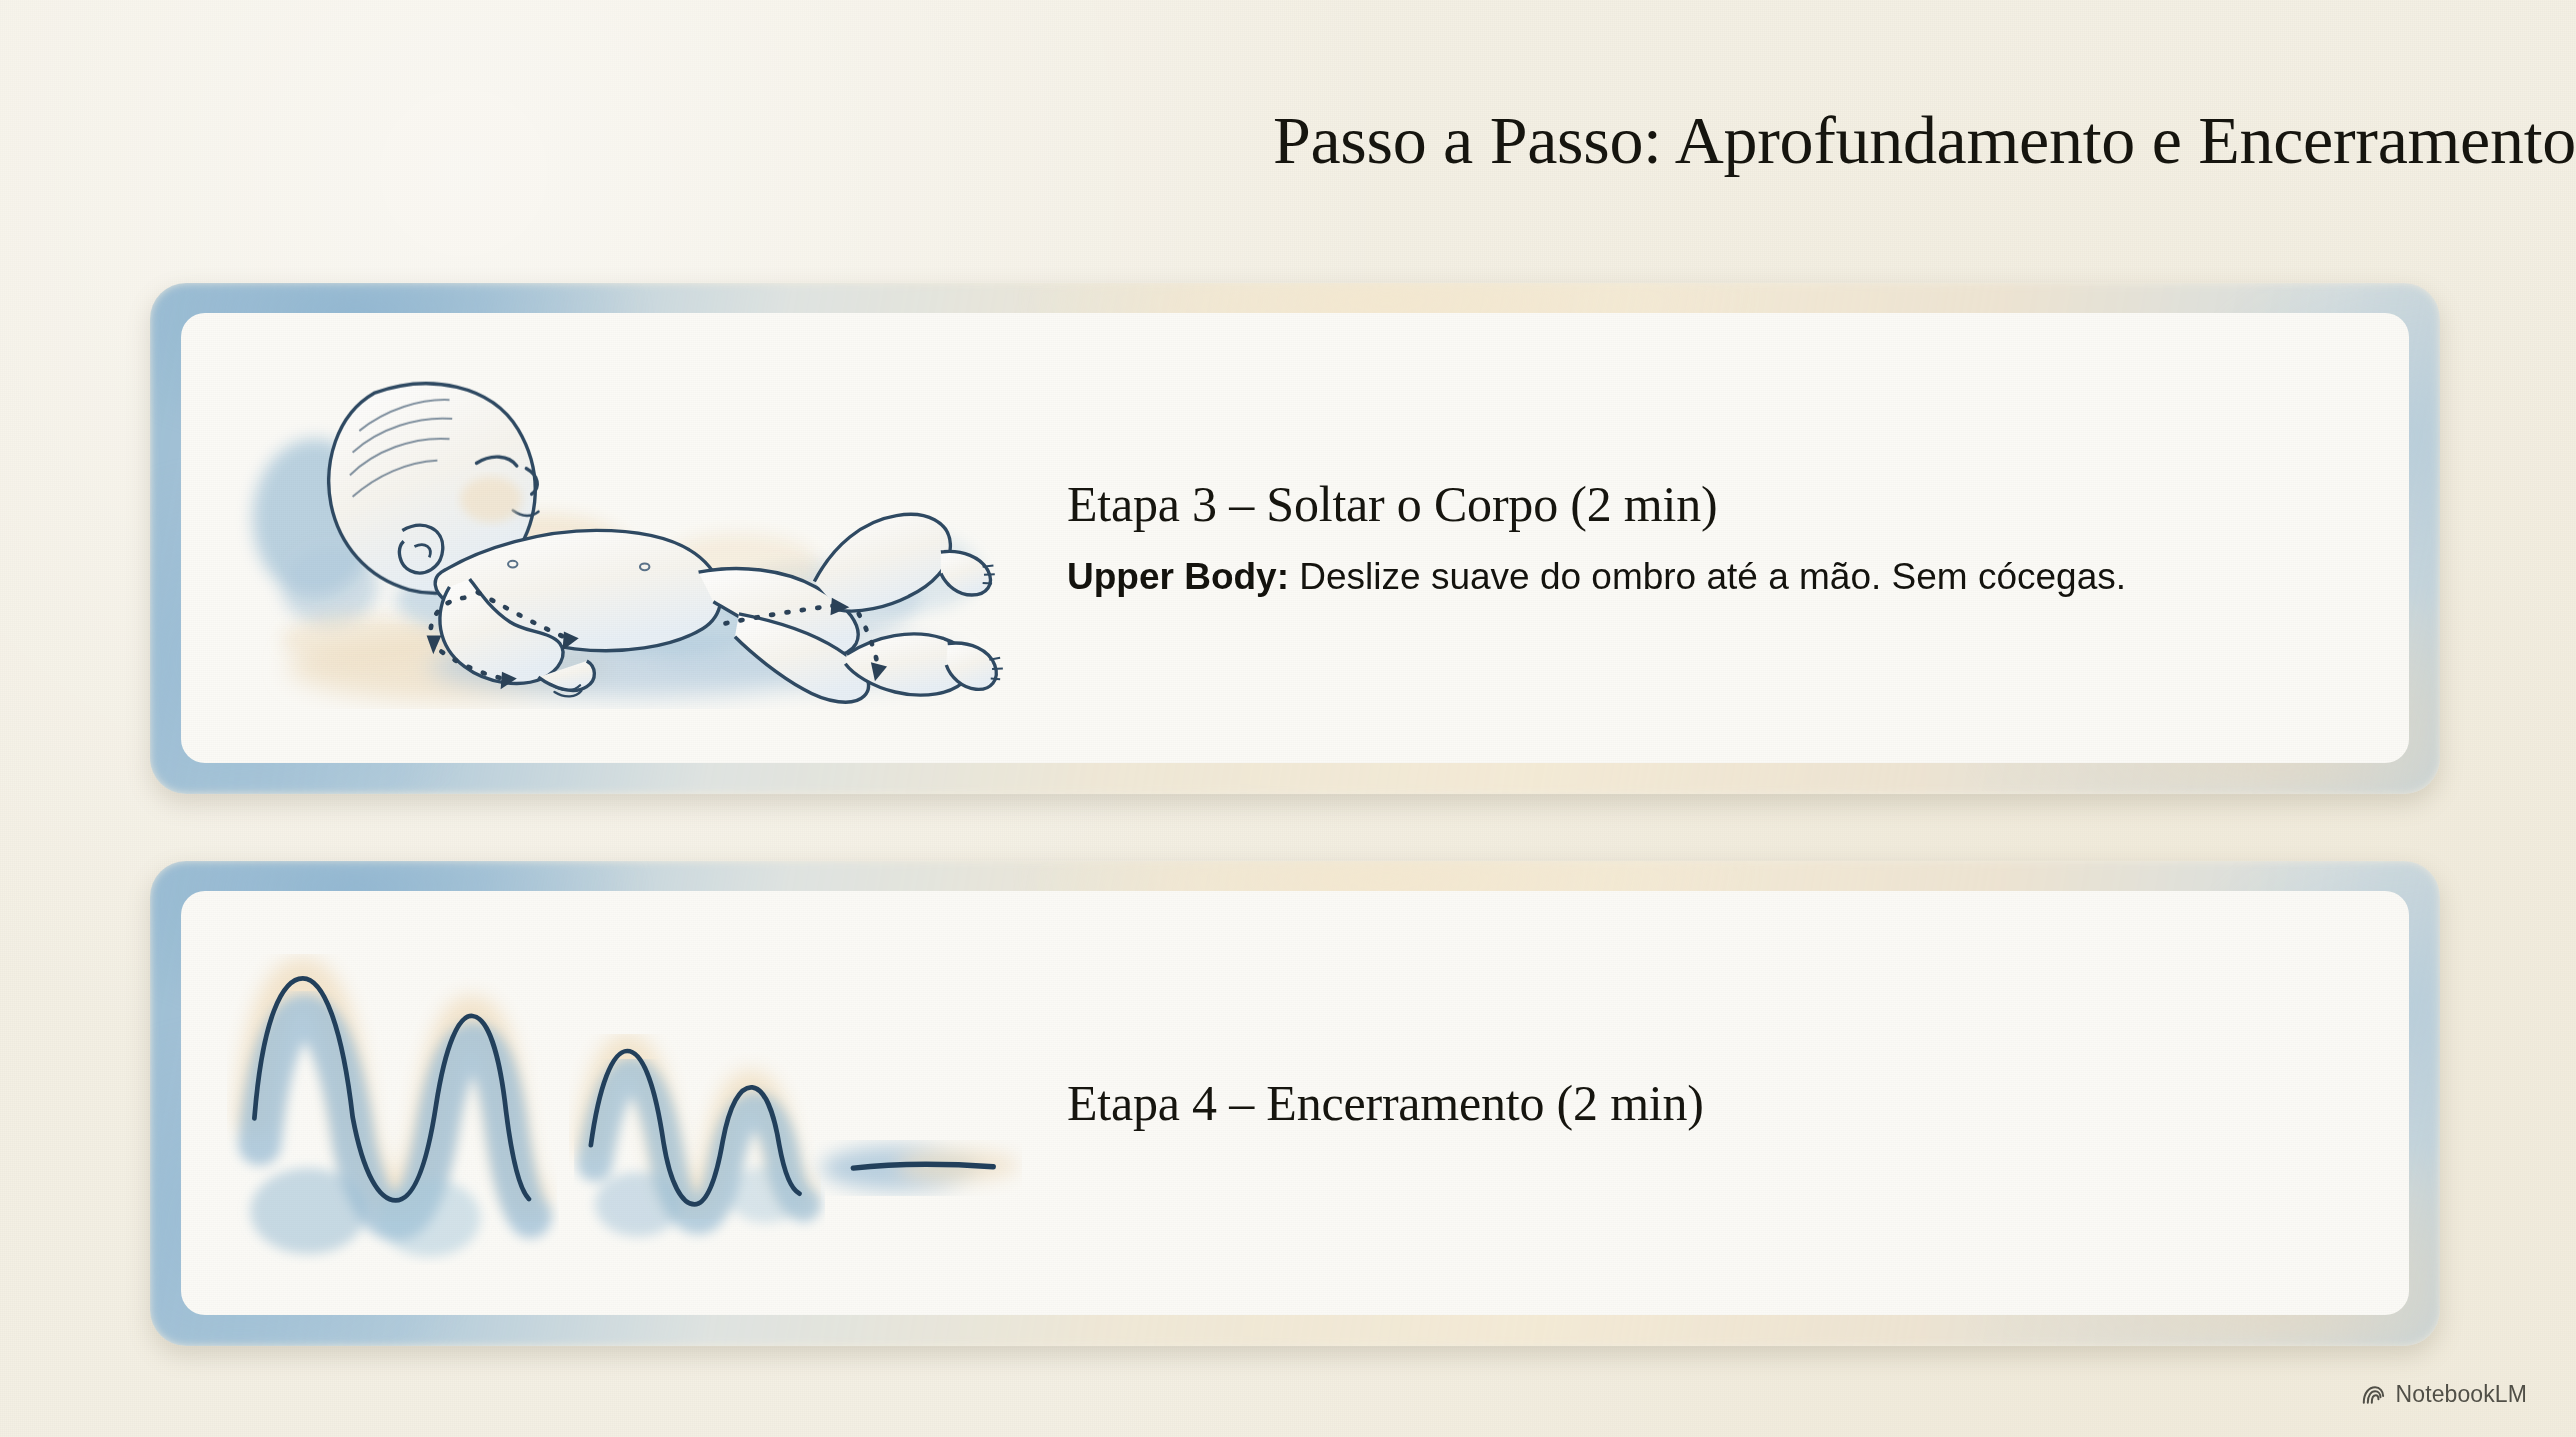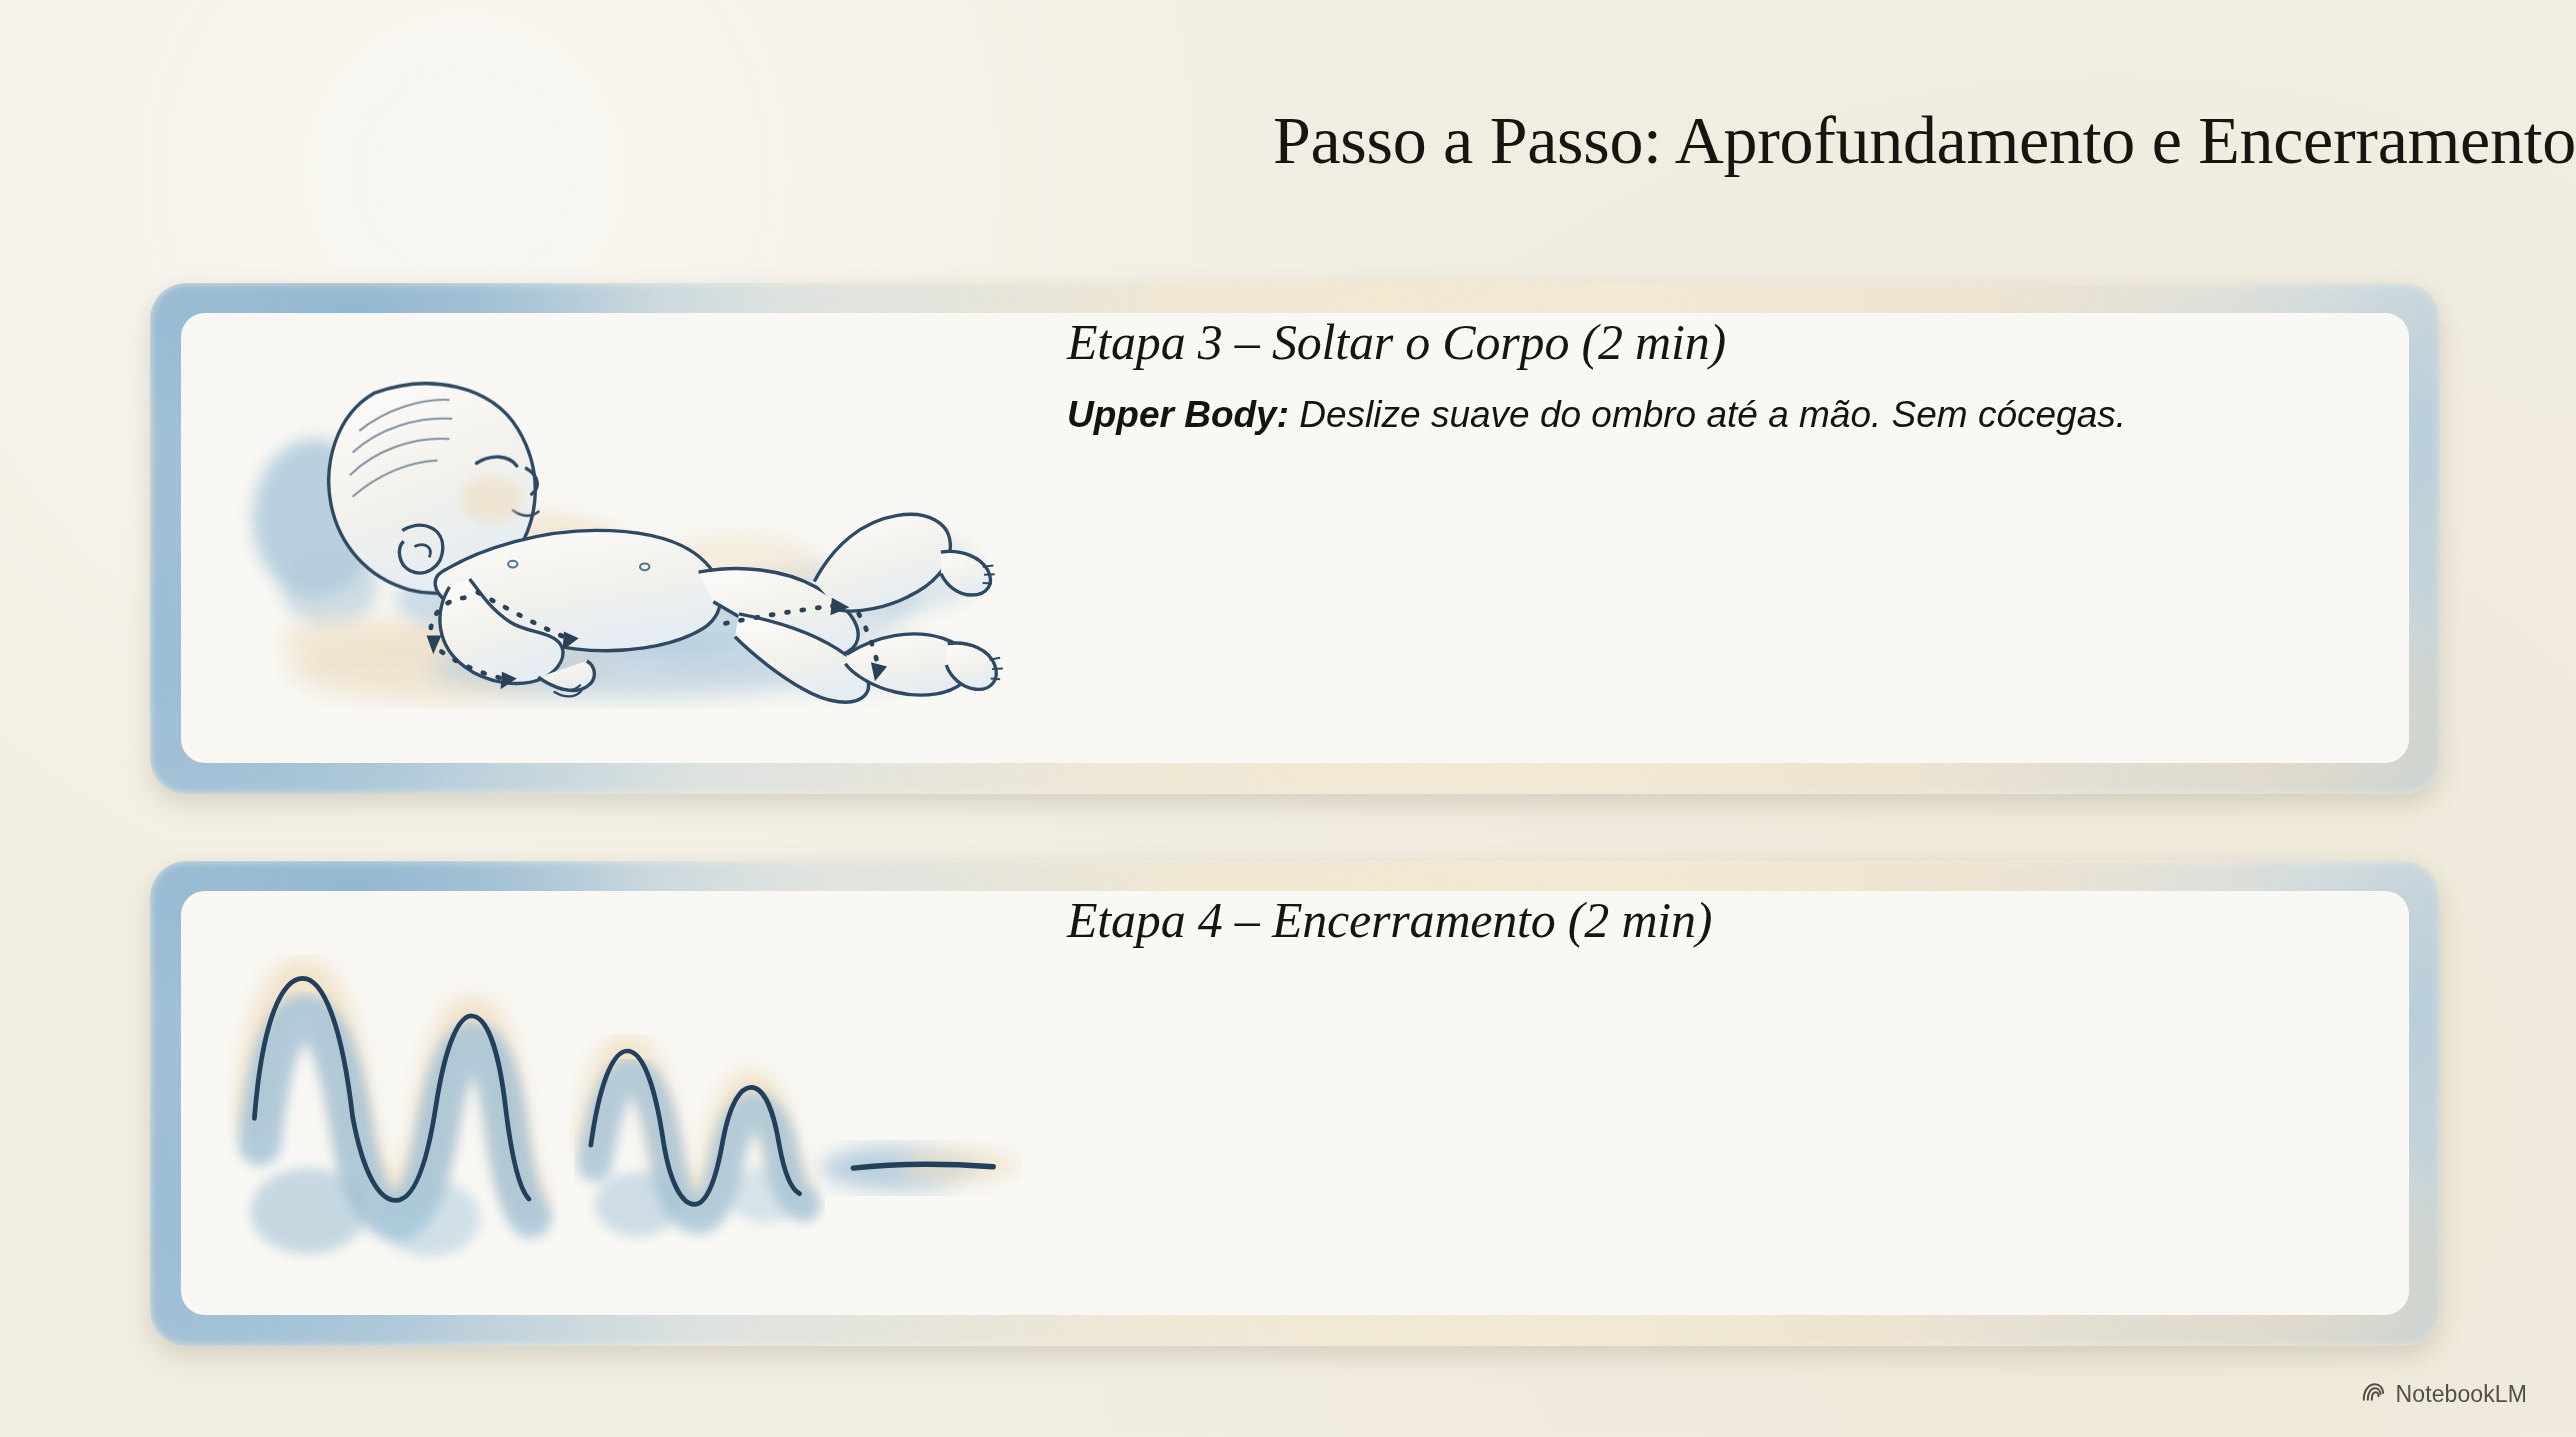--- a/index.html
+++ b/index.html
@@ -96,23 +96,23 @@
     filter: blur(6.7px);
   }
 
   
   .card-inner {
     position: absolute;
     left: 31px; right: 31px; top: 30px; bottom: 31px;
     border-radius: 24px;
     background: #fbfaf6;
     display: flex;
+    align-items: center;
     z-index: 2;
     overflow: hidden;
-    font-style: italic;
   }
   .card-inner::after {
     content: "";
     position: absolute;
     inset: 0;
     pointer-events: none;
     background:
       repeating-linear-gradient(0deg, rgba(0,0,0,0.010) 0px, rgba(0,0,0,0.010) 0.7px, rgba(255,255,255,0) 0.7px, rgba(255,255,255,0) 2px),
       repeating-linear-gradient(90deg, rgba(0,0,0,0.008) 0px, rgba(0,0,0,0.008) 0.7px, rgba(255,255,255,0) 0.7px, rgba(255,255,255,0) 2px);
   }
@@ -157,20 +157,21 @@
   #card-1 .step-heading { font-size: 50px; }
   #card-1 .body-block { margin-top: 28px; }
   #card-1 .body-line { line-height: 1.62; }
 
   
   .watermark {
     position: absolute;
     right: 49px;
     bottom: 30px;
     display: flex;
+    align-items: center;
     gap: 8.8px;
     z-index: 5;
     opacity: 0.88;
   }
   .watermark .wm-label {
     font-family: "Liberation Sans", sans-serif;
     font-size: 23px;
     font-weight: 400;
     color: #3b3a33;
     letter-spacing: 0.1px;

